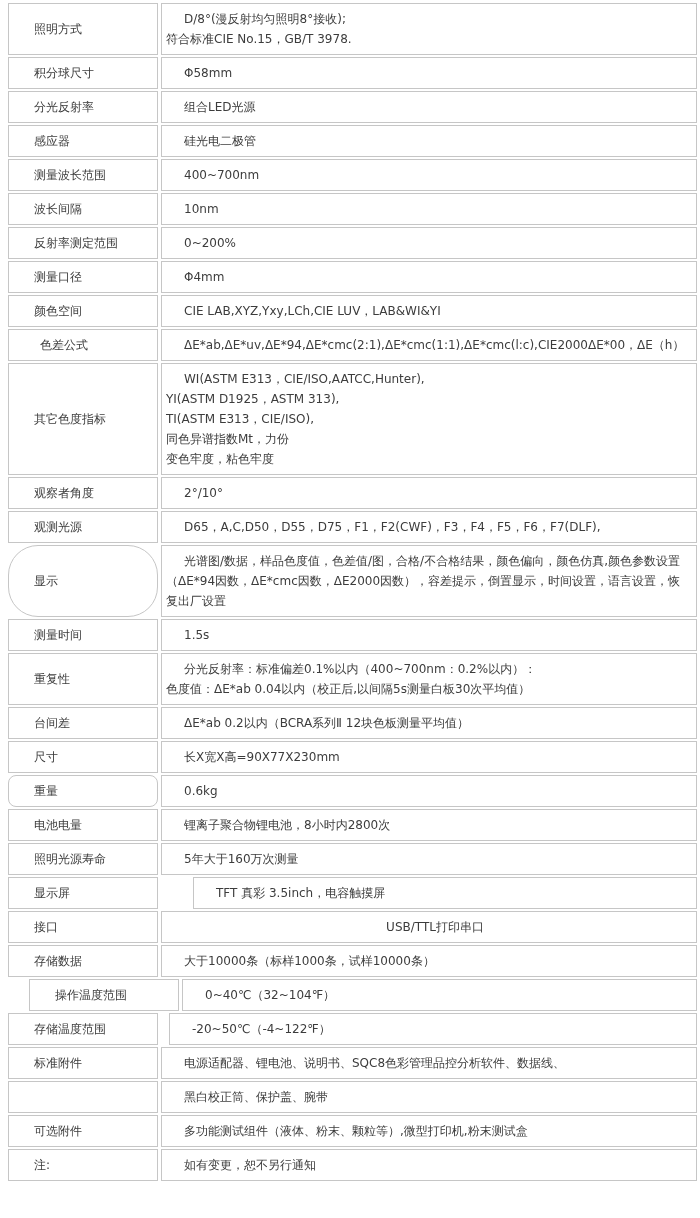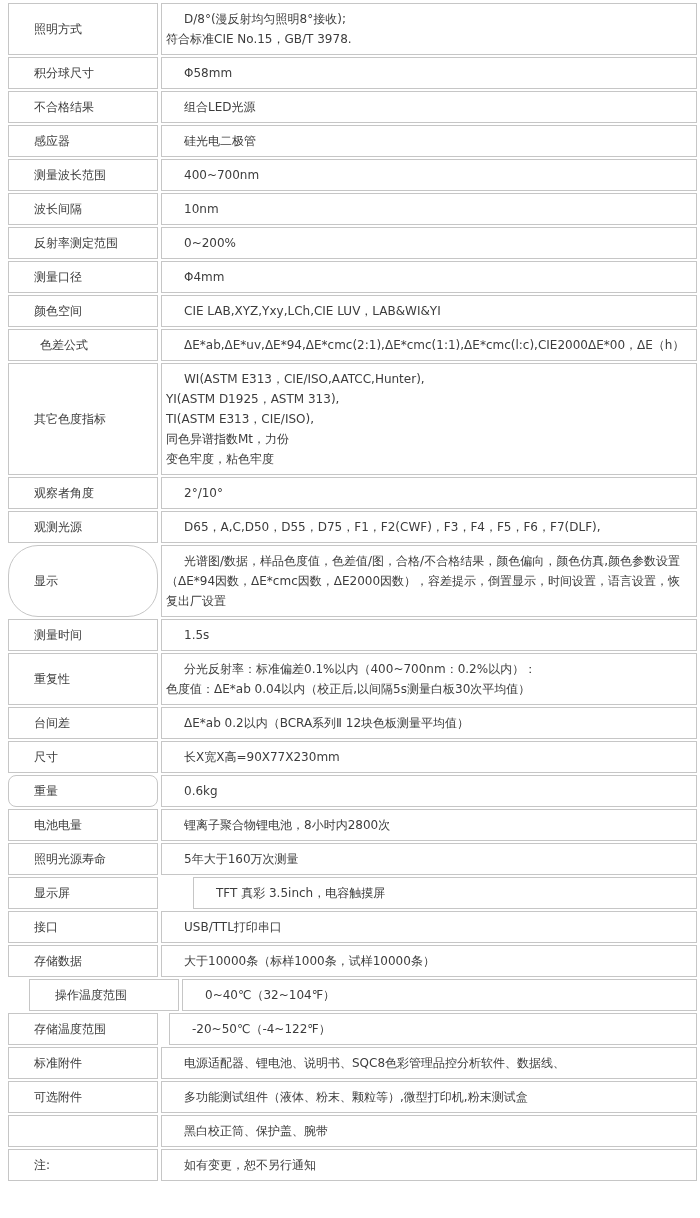--- a/index.html
+++ b/index.html
@@ -54,21 +54,21 @@
     <div class="cell value" style="border-color: rgb(198, 198, 198);">D/8°(漫反射均匀照明8°接收);
 符合标准CIE No.15，GB/T 3978.</div>
   </div>
 
   <div class="spec-row">
     <div class="cell label" style="border-color: rgb(198, 198, 198);">积分球尺寸</div>
     <div class="cell value" style="border-color: rgb(198, 198, 198);">Φ58mm</div>
   </div>
 
   <div class="spec-row">
-    <div class="cell label" style="border-color: rgb(198, 198, 198);">不合格结果</div>
+    <div class="cell label" style="border-color: rgb(198, 198, 198);">分光反射率</div>
     <div class="cell value" style="border-color: rgb(198, 198, 198);">组合LED光源</div>
   </div>
 
   <div class="spec-row">
     <div class="cell label" style="border-color: rgb(198, 198, 198);">感应器</div>
     <div class="cell value" style="border-color: rgb(198, 198, 198);">硅光电二极管</div>
   </div>
 
   <div class="spec-row">
     <div class="cell label" style="border-color: rgb(198, 198, 198);">测量波长范围</div>
@@ -162,21 +162,21 @@
     <div class="cell value" style="border-color: rgb(198, 198, 198);">5年大于160万次测量</div>
   </div>
 
   <div class="spec-row">
     <div class="cell label" style="border-color: rgb(198, 198, 198);">显示屏</div>
     <div class="cell value" style="border-color: rgb(198, 198, 198); margin-left: 32px;">TFT 真彩 3.5inch，电容触摸屏</div>
   </div>
 
   <div class="spec-row">
     <div class="cell label" style="border-color: rgb(198, 198, 198);">接口</div>
-    <div class="cell value" style="border-color: rgb(198, 198, 198);">USB/TTL打印串口</div>
+    <div class="cell value" style="border-color: rgb(198, 198, 198); text-align: center;">USB/TTL打印串口</div>
   </div>
 
   <div class="spec-row">
     <div class="cell label" style="border-color: rgb(198, 198, 198);">存储数据</div>
     <div class="cell value" style="border-color: rgb(198, 198, 198);">大于10000条（标样1000条，试样10000条）</div>
   </div>
 
   <div class="spec-row">
     <div class="cell label" style="border-color: rgb(198, 198, 198); margin-left: 21px;">操作温度范围</div>
     <div class="cell value" style="border-color: rgb(198, 198, 198);">0~40℃（32~104℉）</div>
@@ -186,26 +186,26 @@
     <div class="cell label" style="border-color: rgb(198, 198, 198);">存储温度范围</div>
     <div class="cell value" style="border-color: rgb(198, 198, 198); margin-left: 8px;">-20~50℃（-4~122℉）</div>
   </div>
 
   <div class="spec-row">
     <div class="cell label" style="border-color: rgb(198, 198, 198);">标准附件</div>
     <div class="cell value" style="border-color: rgb(198, 198, 198);">电源适配器、锂电池、说明书、SQC8色彩管理品控分析软件、数据线、</div>
   </div>
 
   <div class="spec-row">
+    <div class="cell label" style="border-color: rgb(198, 198, 198);"></div>
+    <div class="cell value" style="border-color: rgb(198, 198, 198);">黑白校正筒、保护盖、腕带</div>
+  </div>
+
+  <div class="spec-row">
     <div class="cell label" style="border-color: rgb(198, 198, 198);">可选附件</div>
     <div class="cell value" style="border-color: rgb(198, 198, 198);">多功能测试组件（液体、粉末、颗粒等）,微型打印机,粉末测试盒</div>
   </div>
 
   <div class="spec-row">
-    <div class="cell label" style="border-color: rgb(198, 198, 198);"></div>
-    <div class="cell value" style="border-color: rgb(198, 198, 198);">黑白校正筒、保护盖、腕带</div>
-  </div>
-
-  <div class="spec-row">
     <div class="cell label" style="border-color: rgb(198, 198, 198);">注:</div>
     <div class="cell value" style="border-color: rgb(198, 198, 198);">如有变更，恕不另行通知</div>
   </div>
 </div>
 
 </body></html>

